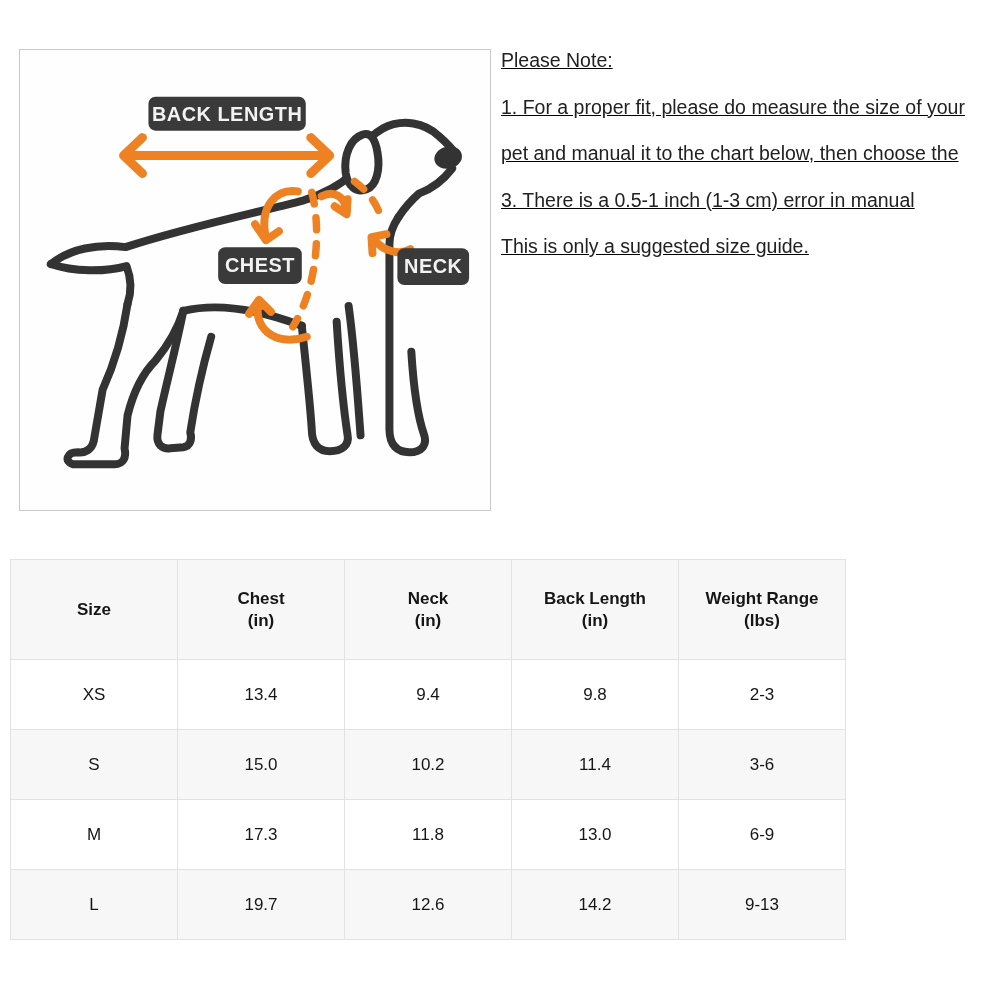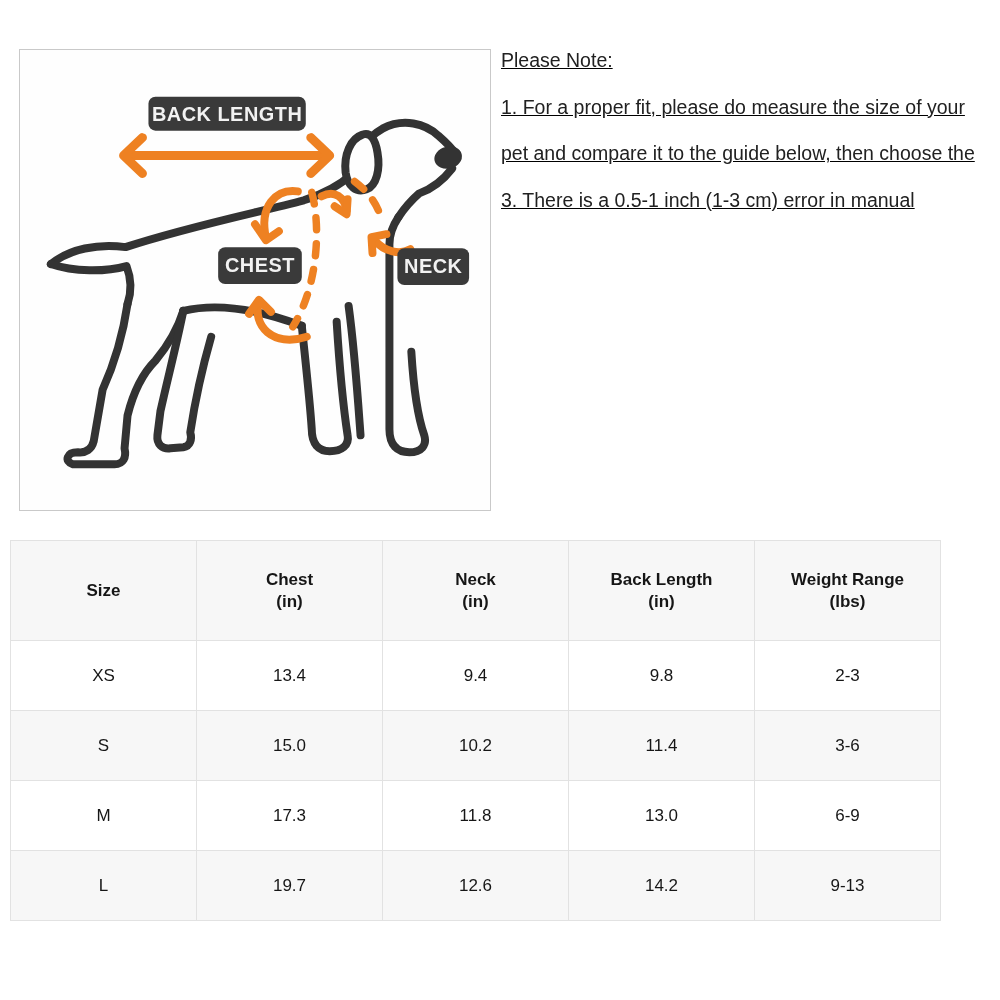--- a/index.html
+++ b/index.html
@@ -30,21 +30,21 @@
                 text-anchor:middle; }
 
   
   .notes { position:absolute; left:501px; top:37px;text-decoration:underline; }
   .note-line {
     font-size:19.5px; line-height:46.5px; color:#212121; white-space:nowrap;
   }
 
   
   .size-table {
-    position:absolute; left:10px; top:540px; width:931px;
+    position:absolute; left:10px; top:559px; width:836px;
     border-collapse:collapse; table-layout:fixed;
   }
   .size-table th, .size-table td {
     border:1px solid #e2e2e2; text-align:center; vertical-align:middle;
     color:#161616; padding:0;
   }
   .size-table thead th {
     height:99px; background:#f7f7f7; font-size:17px; font-weight:bold;
     line-height:22px;
   }
@@ -127,22 +127,23 @@
       <g>
         <rect class="label-bg" x="379" y="198" width="72" height="37" rx="7"></rect>
         <text class="label-text" x="415" y="223">NECK</text>
       </g>
     </svg>
   </div>
 
   <div class="notes" id="notes">
       <div class="note-line">Please Note:</div>
       <div class="note-line">1. For a proper fit, please do measure the size of your</div>
-      <div class="note-line">pet and compare it to the guide below, then choose the</div>
+      <div class="note-line">pet and manual it to the chart below, then choose the</div>
       <div class="note-line">3. There is a 0.5-1 inch (1-3 cm) error in manual</div>
+      <div class="note-line">This is only a suggested size guide.</div>
     </div>
 
   <table class="size-table">
     <thead>
       <tr id="hdr-row">
           <th>
             <div>Size</div>
           </th>
           <th>
             <div>Chest</div>

